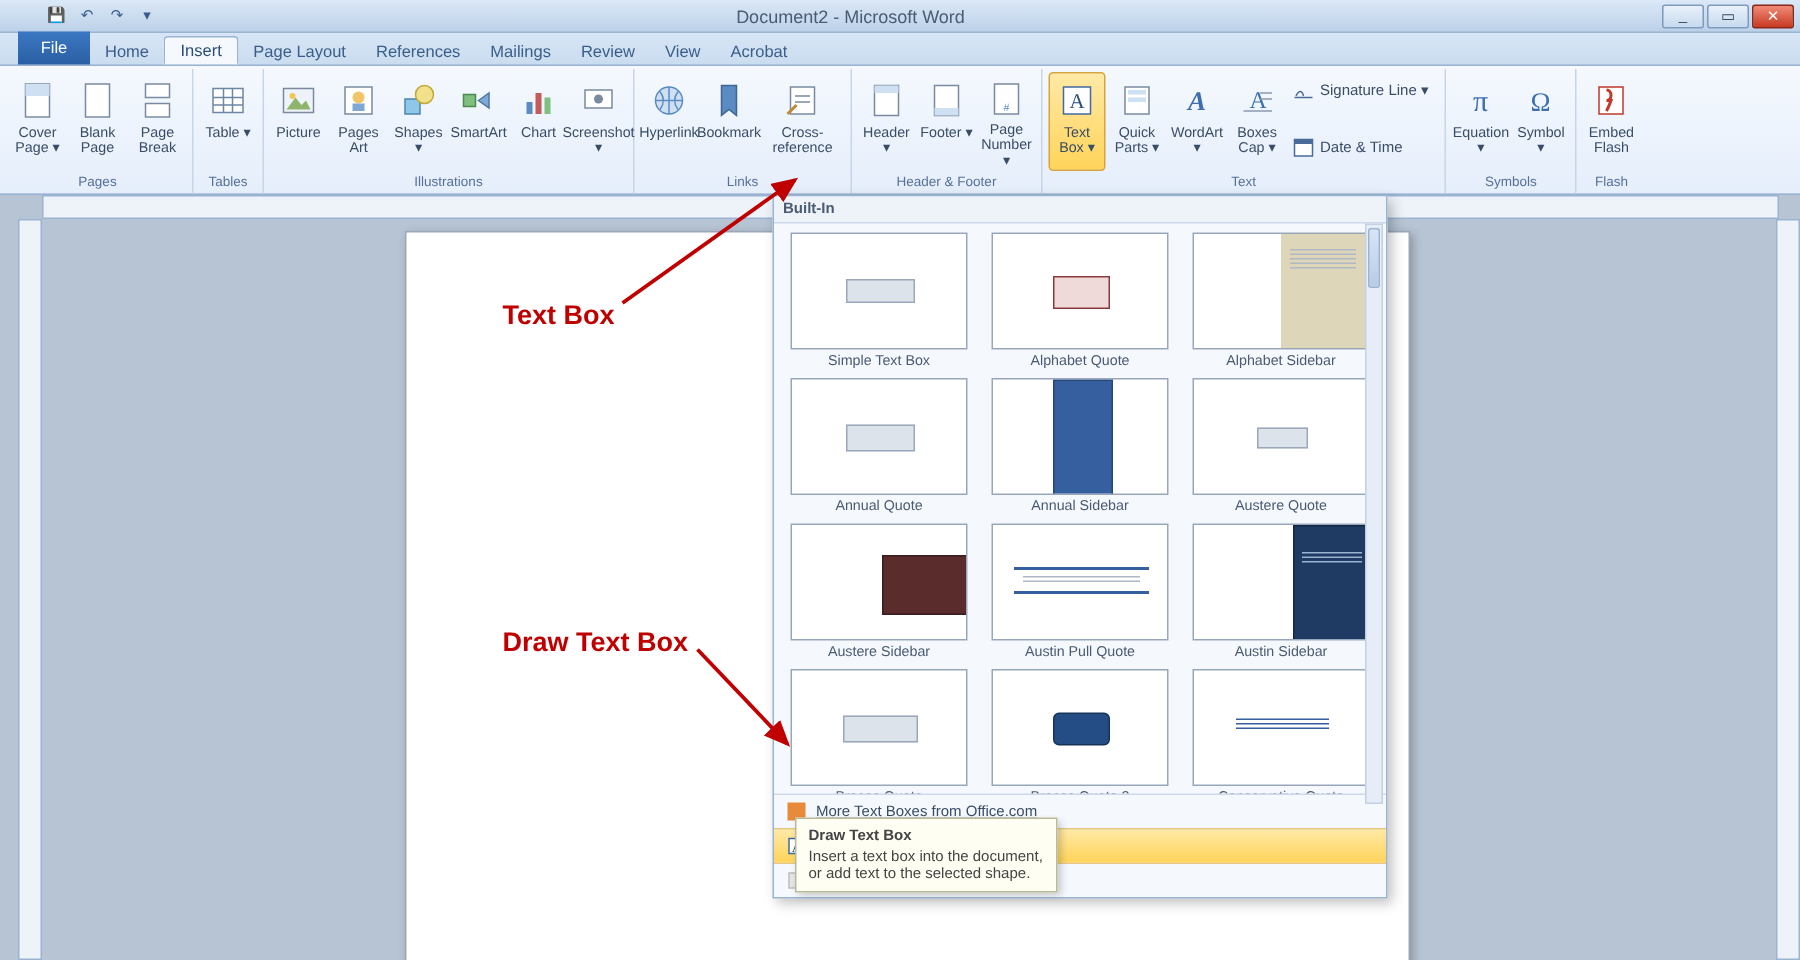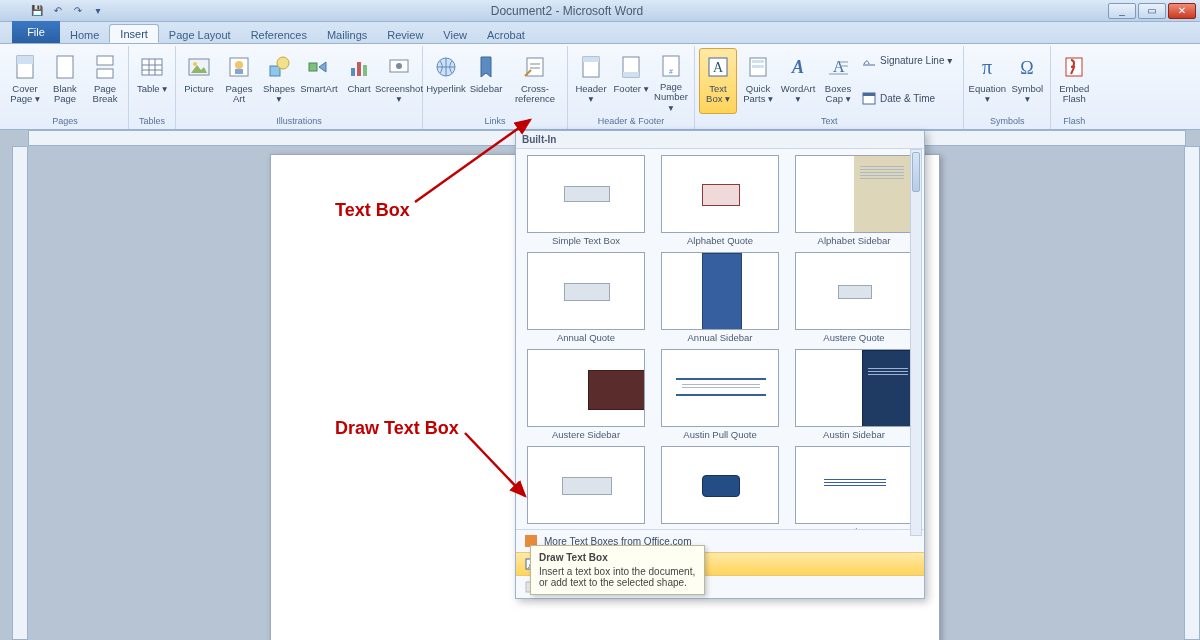--- a/index.html
+++ b/index.html
@@ -393,21 +393,21 @@
             </svg>
           </span>
         <span>Hyperlink</span>
       </div>
       <div class="big-btn">
         <span class="ico">
             <svg viewBox="0 0 26 26">
               <path d="M8 3h10v20l-5-4-5 4z" fill="#5b8bc3" stroke="#3d6693"></path>
             </svg>
           </span>
-        <span>Sidebar</span>
+        <span>Bookmark</span>
       </div>
       <div class="big-btn" style="width:56px">
         <span class="ico">
             <svg viewBox="0 0 26 26">
               <rect x="5" y="4" width="16" height="18" fill="#fff" stroke="#7a8aa0"></rect>
               <path d="M8 10h10M8 14h10" stroke="#7a8aa0"></path>
               <path d="M3 22l6-6" stroke="#c08a3a" stroke-width="2"></path>
             </svg>
           </span>
         <span>Cross-reference</span>

